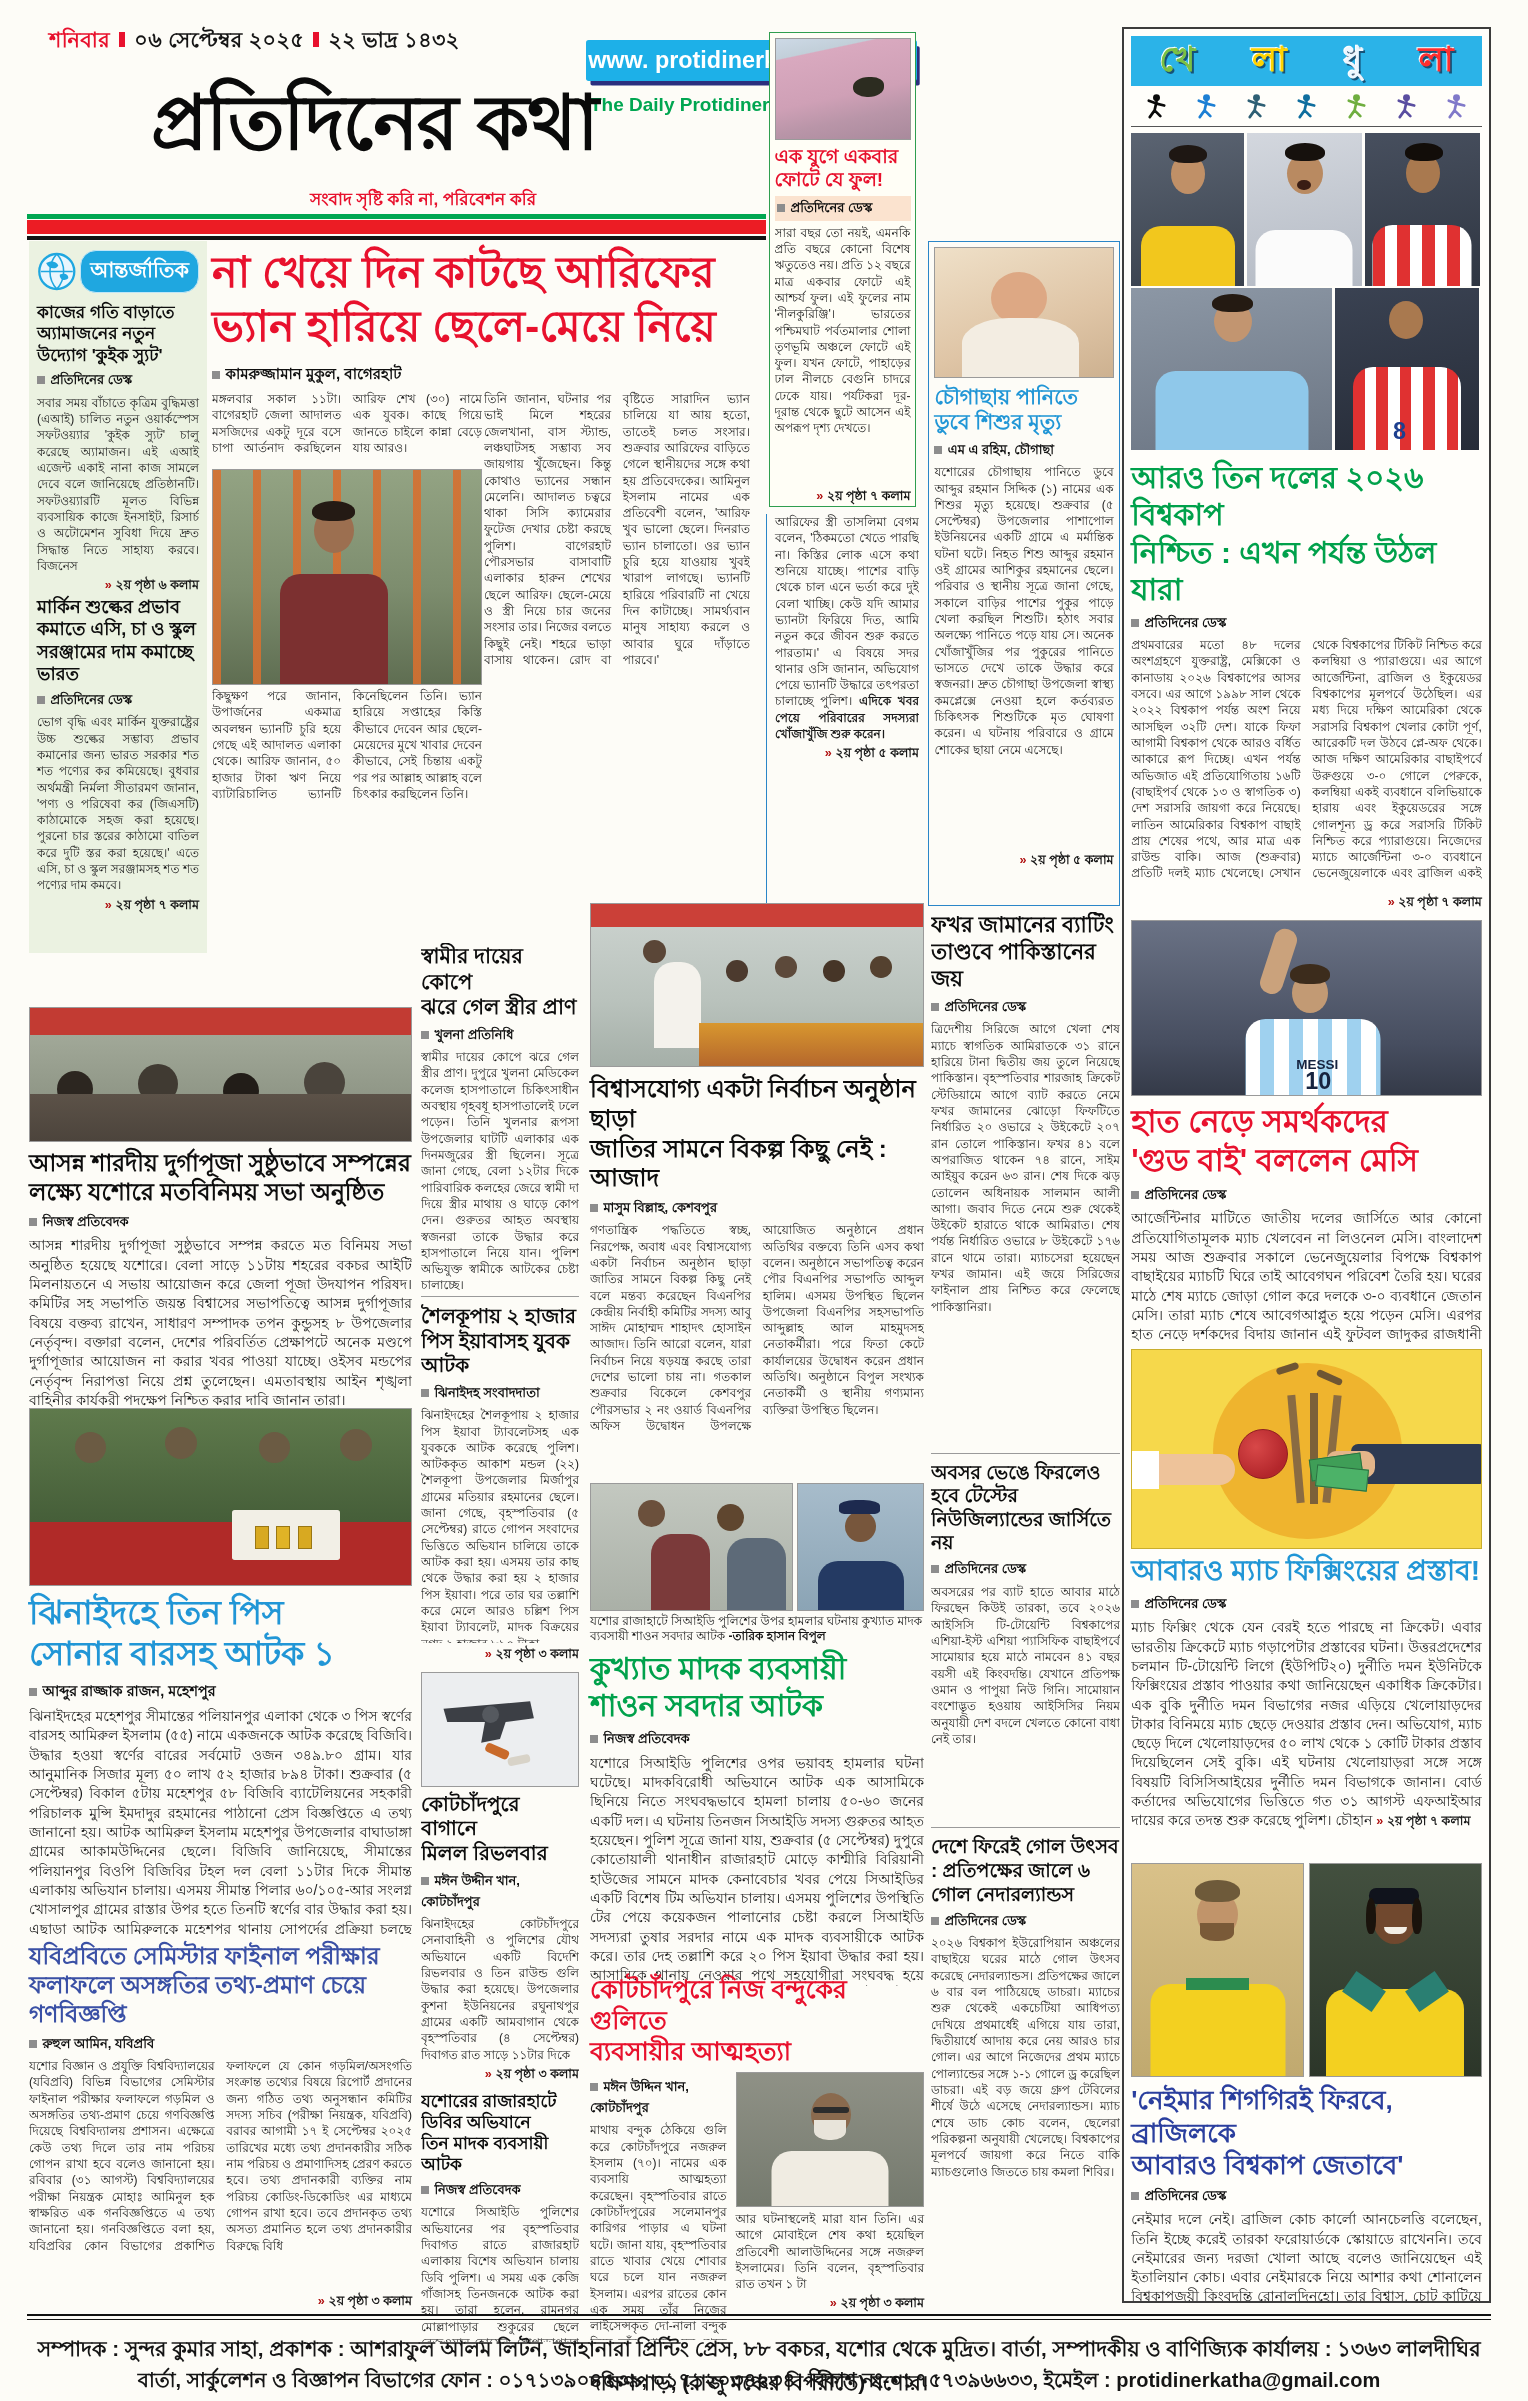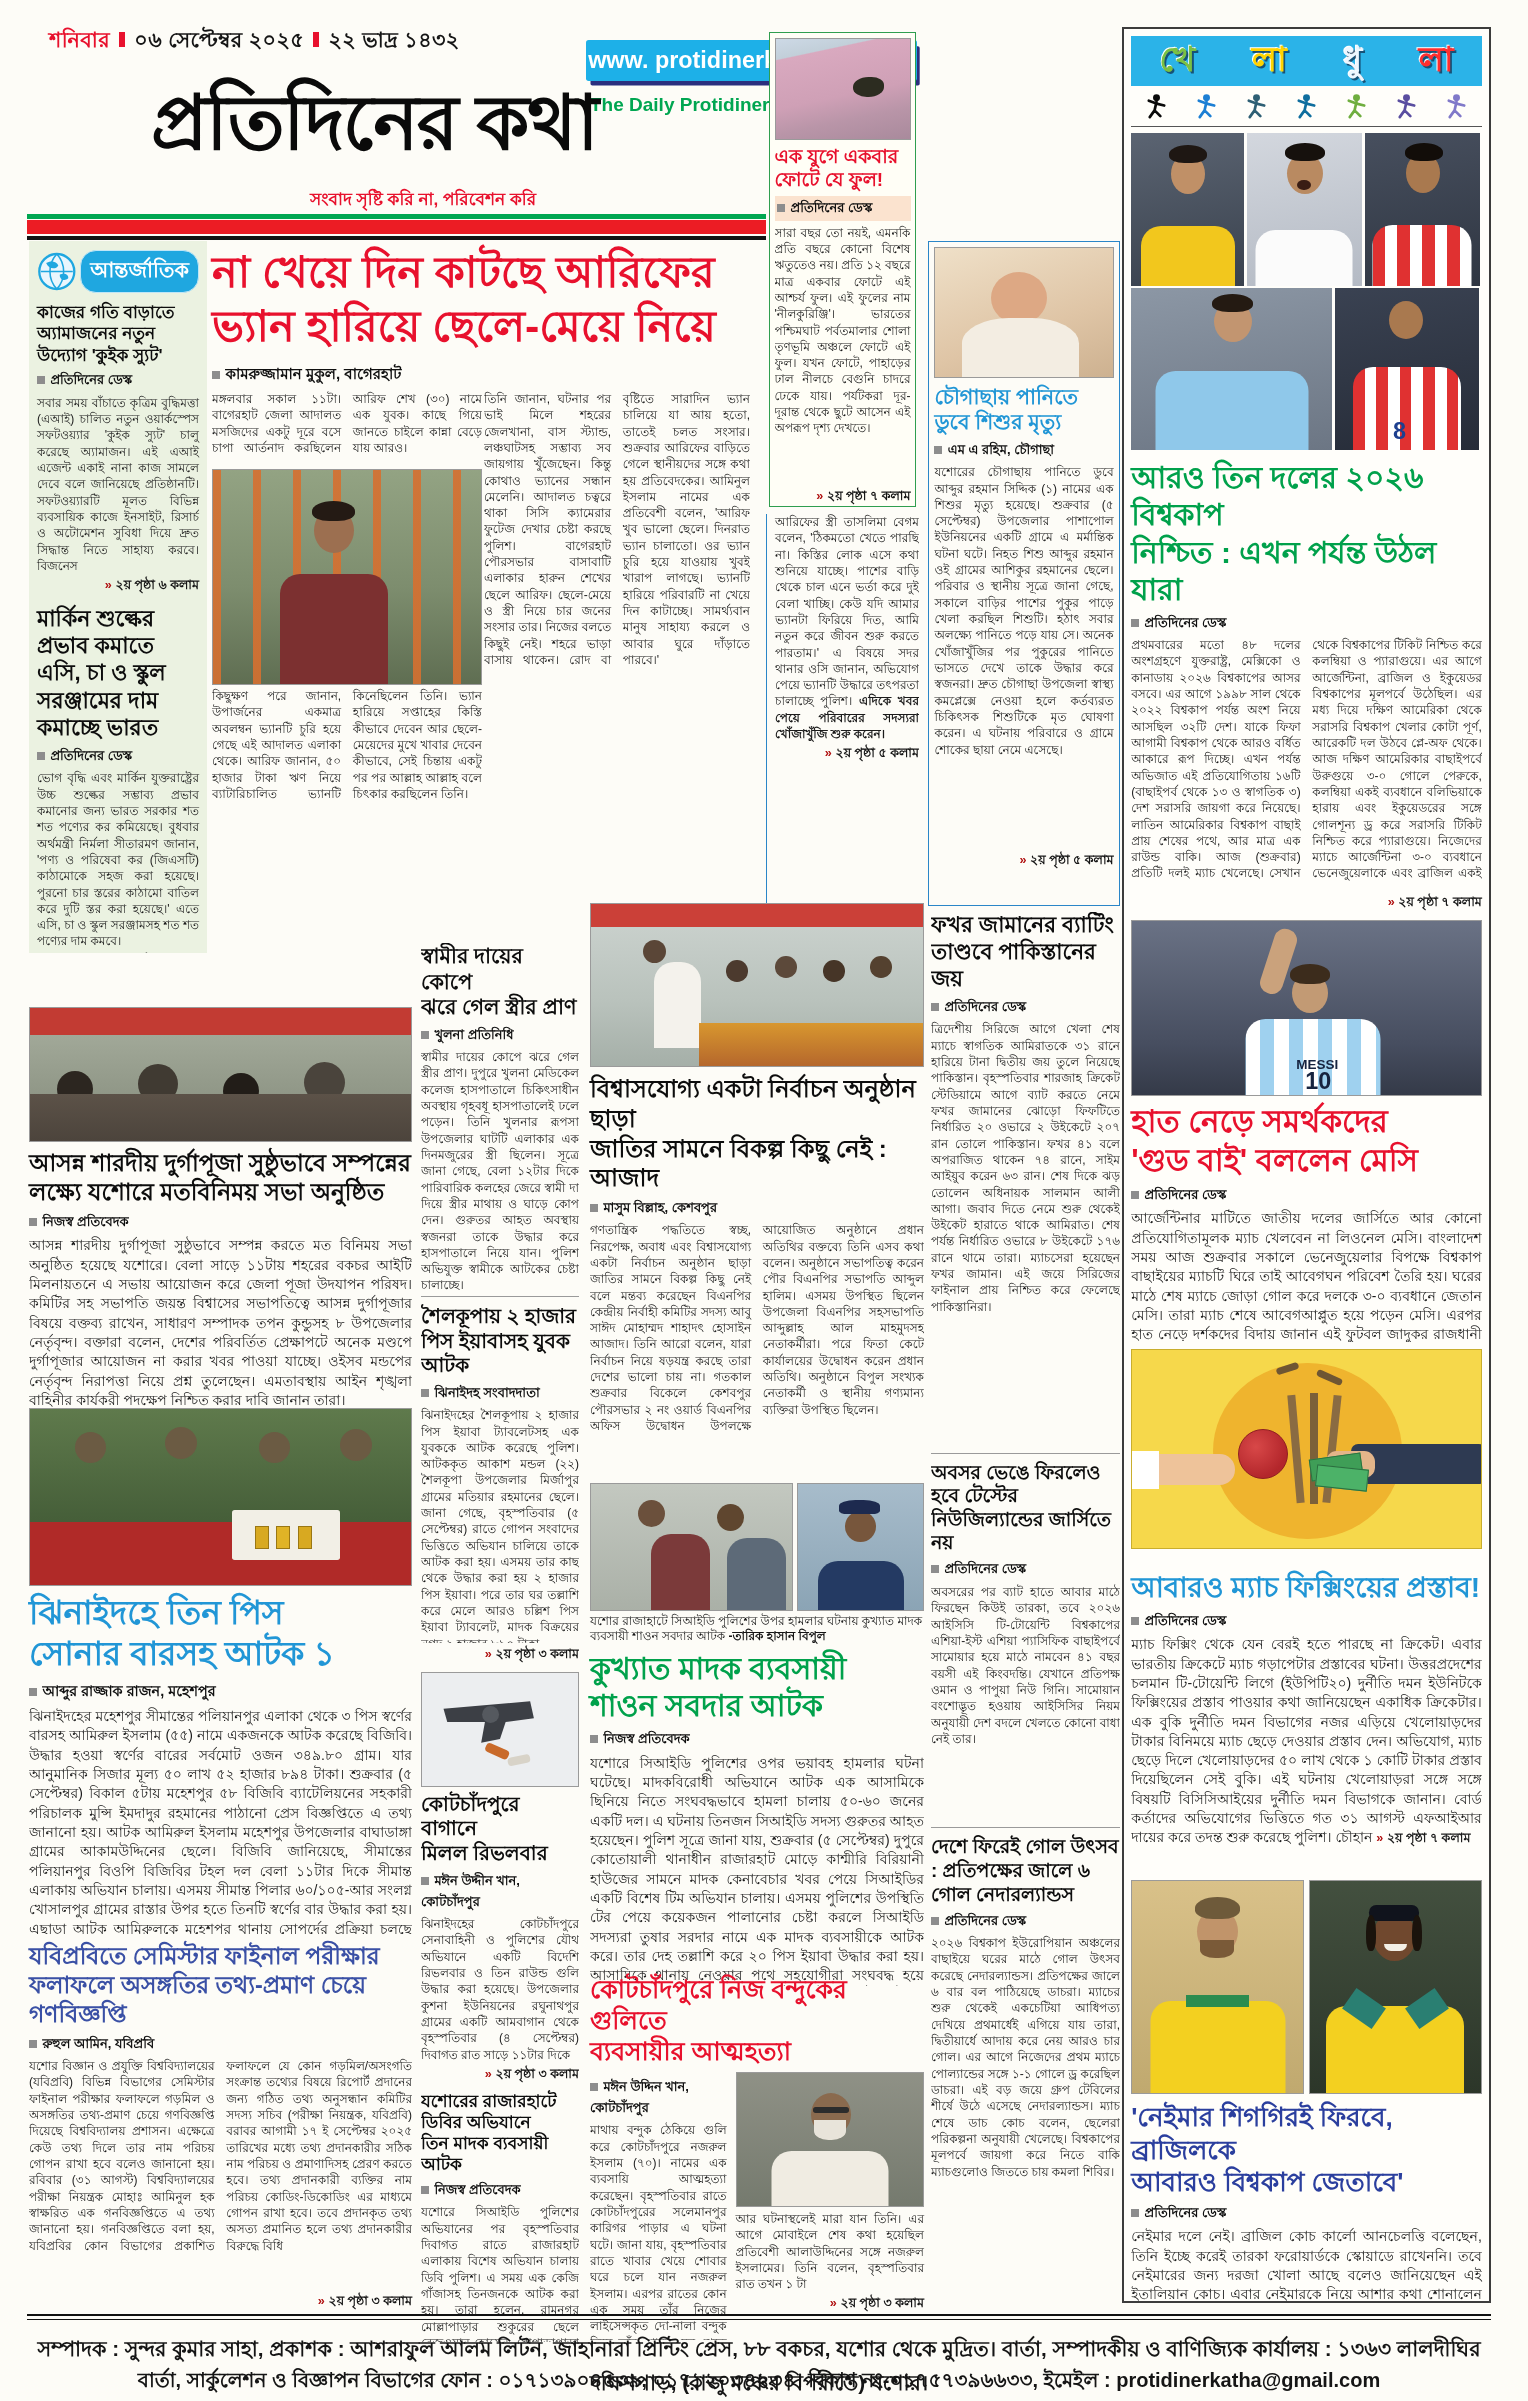--- a/index.html
+++ b/index.html
@@ -95,21 +95,21 @@
         <circle cx="26" cy="26" r="23" fill="#eaf6fd" stroke="#1fa7e0" stroke-width="3"></circle>
         <path d="M5 26 H47 M26 3 C14 16 14 36 26 49 M26 3 C38 16 38 36 26 49" stroke="#1fa7e0" stroke-width="2" fill="none"></path>
         <path d="M12 15 C18 11 26 13 28 18 C25 24 15 23 12 15 Z M30 30 C36 27 42 30 41 35 C36 40 29 36 30 30 Z" fill="#1fa7e0"></path>
       </svg>
       <span class="intl-tab">আন্তর্জাতিক</span>
     </div>
     <div class="hl h-black" style="font-size:17px;margin-top:7.2px">কাজের গতি বাড়াতে অ্যামাজনের নতুন উদ্যোগ 'কুইক স্যুট'</div>
     <div class="byline"><span class="sq"></span><span>প্রতিদিনের ডেস্ক</span></div>
     <div class="bt">সবার সময় বাঁচাতে কৃত্রিম বুদ্ধিমত্তা (এআই) চালিত নতুন ওয়ার্কস্পেস সফটওয়্যার 'কুইক স্যুট' চালু করেছে অ্যামাজন। এই এআই এজেন্ট একাই নানা কাজ সামলে দেবে বলে জানিয়েছে প্রতিষ্ঠানটি। সফটওয়্যারটি মূলত বিভিন্ন ব্যবসায়িক কাজে ইনসাইট, রিসার্চ ও অটোমেশন সুবিধা দিয়ে দ্রুত সিদ্ধান্ত নিতে সাহায্য করবে। বিজনেস</div>
     <div class="jump"><span class="arr">»</span><span>২য় পৃষ্ঠা ৬ কলাম</span></div>
-    <div class="hl h-black" style="font-size:22px;margin-top:9px">মার্কিন শুল্কের প্রভাব কমাতে এসি, চা ও স্কুল সরঞ্জামের দাম কমাচ্ছে ভারত</div>
+    <div class="hl h-black" style="font-size:18px;">মার্কিন শুল্কের প্রভাব কমাতে এসি, চা ও স্কুল সরঞ্জামের দাম কমাচ্ছে ভারত</div>
     <div class="byline"><span class="sq"></span><span>প্রতিদিনের ডেস্ক</span></div>
     <div class="bt">ভোগ বৃদ্ধি এবং মার্কিন যুক্তরাষ্ট্রের উচ্চ শুল্কের সম্ভাব্য প্রভাব কমানোর জন্য ভারত সরকার শত শত পণ্যের কর কমিয়েছে। বুধবার অর্থমন্ত্রী নির্মলা সীতারমণ জানান, 'পণ্য ও পরিষেবা কর (জিএসটি) কাঠামোকে সহজ করা হয়েছে। পুরনো চার স্তরের কাঠামো বাতিল করে দুটি স্তর করা হয়েছে।' এতে এসি, চা ও স্কুল সরঞ্জামসহ শত শত পণ্যের দাম কমবে।</div>
     <div class="jump"><span class="arr">»</span><span>২য় পৃষ্ঠা ৭ কলাম</span></div>
   </div>
 
   <div class="abs" style="left:212px;top:245px;width:548px">
     <div class="hl h-red" style="font-size:43px;line-height:1.26">
       <div>না খেয়ে দিন কাটছে আরিফের</div>
         <div>ভ্যান হারিয়ে ছেলে-মেয়ে নিয়ে</div>
     </div>
@@ -395,21 +395,21 @@
       <div class="abs" style="left:184px;top:23.4px;width:27px;height:7.2px;background:#6f5633;border-radius:3.6px;transform:rotate(24deg)"></div>
       <div class="abs" style="left:144px;top:14.4px;width:23.4px;height:7.2px;background:#6f5633;border-radius:3.6px;transform:rotate(-18deg)"></div>
       <div class="abs" style="left:106px;top:79px;width:50px;height:50px;background:radial-gradient(circle at 35% 35%,#d84848,#b3262b 70%);border-radius:50%;border:1.8px solid #8f1d21"></div>
       <div class="abs" style="left:-5.4px;top:104px;width:108px;height:31px;background:#eec39a;border-radius:15.3px"></div>
       <div class="abs" style="left:-5.4px;top:101px;width:32px;height:38px;background:#ffffff"></div>
       <div class="abs" style="right:-5.4px;top:94px;width:135px;height:40px;background:#2e3a52;border-radius:7.2px"></div>
       <div class="abs" style="right:106px;top:101px;width:49px;height:27px;background:#e3b58a;border-radius:10.8px"></div>
       <div class="abs" style="right:119px;top:106px;width:52px;height:21.6px;background:#3f9e57;border:0.9px solid #2c7040;transform:rotate(-8deg)"></div>
       <div class="abs" style="right:113px;top:117px;width:52px;height:21.6px;background:#4cb268;border:0.9px solid #2c7040;transform:rotate(6deg)"></div>
     </div>
-    <div class="hl h-blue" style="font-size:28px;margin-top:22px">আবারও ম্যাচ ফিক্সিংয়ের প্রস্তাব!</div>
+    <div class="hl h-blue" style="font-size:28px;margin-top:5px">আবারও ম্যাচ ফিক্সিংয়ের প্রস্তাব!</div>
     <div class="byline"><span class="sq"></span><span>প্রতিদিনের ডেস্ক</span></div>
     <div class="bt2" style="height:236px;overflow:hidden"><span>ম্যাচ ফিক্সিং থেকে যেন বেরই হতে পারছে না ক্রিকেট। এবার ভারতীয় ক্রিকেটে ম্যাচ গড়াপেটার প্রস্তাবের ঘটনা। উত্তরপ্রদেশের চলমান টি-টোয়েন্টি লিগে (ইউপিটি২০) দুর্নীতি দমন ইউনিটকে ফিক্সিংয়ের প্রস্তাব পাওয়ার কথা জানিয়েছেন একাধিক ক্রিকেটার। এক বুকি দুর্নীতি দমন বিভাগের নজর এড়িয়ে খেলোয়াড়দের টাকার বিনিময়ে ম্যাচ ছেড়ে দেওয়ার প্রস্তাব দেন। অভিযোগ, ম্যাচ ছেড়ে দিলে খেলোয়াড়দের ৫০ লাখ থেকে ১ কোটি টাকার প্রস্তাব দিয়েছিলেন সেই বুকি। এই ঘটনায় খেলোয়াড়রা সঙ্গে সঙ্গে বিষয়টি বিসিসিআইয়ের দুর্নীতি দমন বিভাগকে জানান। বোর্ড কর্তাদের অভিযোগের ভিত্তিতে গত ৩১ আগস্ট এফআইআর দায়ের করে তদন্ত শুরু করেছে পুলিশ। চৌহান</span> <span class="jump" style="display:inline"><span class="arr">»</span><span>২য় পৃষ্ঠা ৭ কলাম</span></span></div>
 
     <div style="display:flex;gap:4.5px;margin-top:9px">
       <div class="ph" style="width:173px;height:214px;background:linear-gradient(180deg,#d9c189,#c0a96f)">
         <div class="head" style="left:65px;top:27px;width:41px;height:47px;background:#c1946a"></div>
         <div class="hair" style="left:63px;top:16px;width:45px;height:21.6px;background:#6e5a3a"></div>
         <div class="abs" style="left:68px;top:59px;width:34px;height:18px;background:#7a5a38;border-radius:0 0 45% 45%"></div>
         <div class="torso" style="width:135px;height:99px;background:#f3d020"></div>
         <div class="abs" style="left:54px;bottom:86px;width:63px;height:12.6px;background:#2c8c4f"></div>

